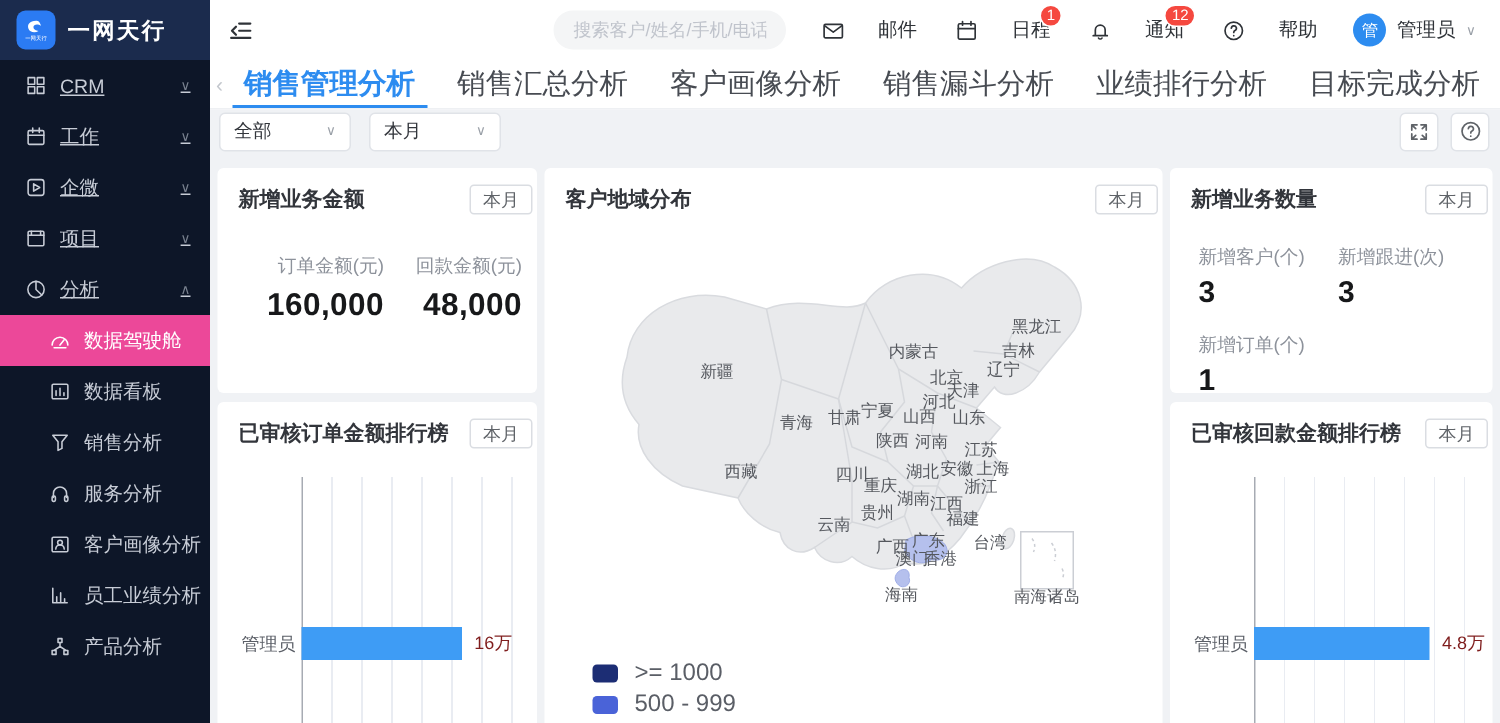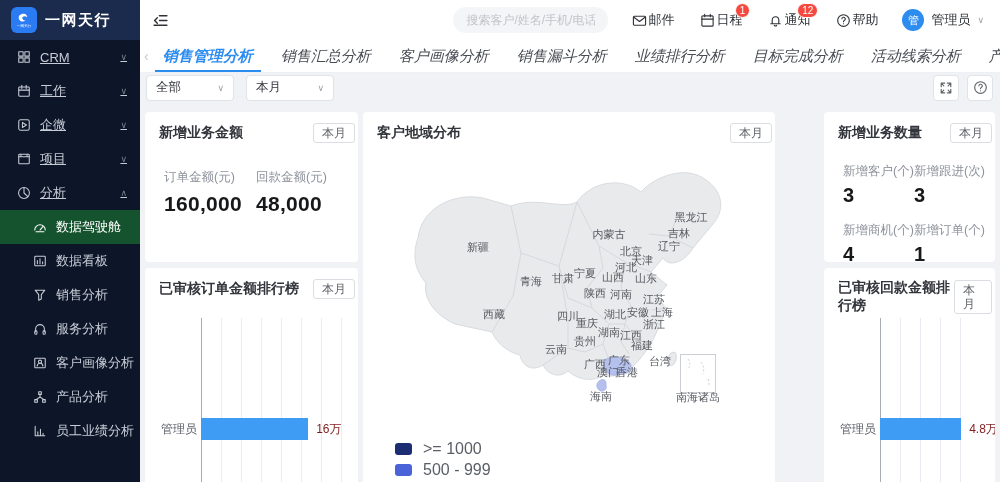--- a/index.html
+++ b/index.html
@@ -10,57 +10,57 @@
   
   .topbar{ position:absolute; top:0; left:0; right:0; height:40px; background:#fff; display:flex; z-index:6; }
   .brand{ width:140px; height:40px; background:#1b2b4d; display:flex; align-items:center; gap:8px; padding-left:11px; flex:none; }
   .brand-logo{ width:26px; height:26px; background:#2b7bf3; border-radius:6px; color:#fff; display:flex; flex-direction:column; align-items:center; justify-content:center; }
   .brand-logo .mini{ font-size:4px; line-height:4px; transform:scale(.9); white-space:nowrap; }
   .brand-name{ color:#fff; font-size:15px; font-weight:bold; letter-spacing:1.5px; }
   .topbar-main{ flex:1; display:flex; align-items:center; padding:0 16px 0 12px; gap:24px; }
   .collapse-btn{ color:#2f3338; cursor:pointer; }
   .search-box{ margin-left:auto; width:155px; height:26px; background:#f4f5f6; border:none; outline:none; border-radius:13px; padding:0 13px; font-size:12px; color:#606266; font-family:inherit; }
   .search-box::placeholder{ color:#c0c4cc; }
-  .top-item{ display:flex; align-items:center; gap:1px; font-size:13px; color:#2f3338; position:relative; cursor:pointer; flex:none; }
+  .top-item{ display:flex; align-items:center; gap:22px; font-size:13px; color:#2f3338; position:relative; cursor:pointer; flex:none; }
   .top-badge{ position:absolute; top:-8px; right:-8px; background:#f5483f; color:#fff; font-size:10px; height:15px; min-width:15px; padding:0 4px; border-radius:8px; display:flex; align-items:center; justify-content:center; border:1px solid #fff; }
   .user{ display:flex; align-items:center; gap:7px; cursor:pointer; flex:none; }
   .avatar{ width:22px; height:22px; border-radius:50%; background:#2d8cf0; color:#fff; font-size:11px; display:flex; align-items:center; justify-content:center; }
   .user-name{ font-size:13px; color:#2f3338; }
   .chev{ color:#9aa0a8; font-size:9px; }
 
   
   .sidebar{ position:absolute; top:40px; left:0; width:140px; bottom:0; background:#0d1628; overflow:hidden; }
   .side-item{ height:34px; display:flex; align-items:center; gap:9px; padding:0 13px 0 17px; color:#c7ccd6; font-size:13px; cursor:pointer;text-decoration:underline; }
   .side-item .chev{ margin-left:auto; color:#79818f; }
   .side-sub{ height:34px; display:flex; align-items:center; gap:9px; padding-left:33px; color:#c7ccd6; font-size:13px; cursor:pointer; }
-  .side-sub.active{ background:#14532d; color:#fff; }
+  .side-sub.active{ background:#ec4899; color:#fff; }
 
   
   .main{ position:absolute; left:140px; top:40px; right:0; bottom:0; overflow:hidden; }
   .tabbar{ height:33px; background:#fff; display:flex; align-items:stretch; padding:0 4px; border-bottom:1px solid #eef0f3; }
   .tab-arrow{ width:16px; display:flex; align-items:center; justify-content:center; color:#c3c7cd; font-size:14px; cursor:pointer; }
-  .tab{ padding:0 14px; display:flex; align-items:center; font-size:15px; color:#474b52; cursor:pointer; position:relative; white-space:nowrap;font-style:italic; }
+  .tab{ padding:0 14px; display:flex; align-items:center; font-size:19px; color:#474b52; cursor:pointer; position:relative; white-space:nowrap; }
   .tab.active{ color:#2d8cf0; font-weight:bold; }
   .tab.active::after{ content:""; position:absolute; left:6px; right:6px; bottom:0; height:2px; background:#2d8cf0; }
 
   .filterbar{ height:29px; display:flex; align-items:center; padding:0 6px; gap:12px; }
   .select{ width:88px; height:26px; background:#fff; border:1px solid #e0e3e8; border-radius:4px; display:flex; align-items:center; padding:0 9px; font-size:12.5px; color:#33363c; cursor:pointer; }
   .select .chev{ margin-left:auto; }
   .fb-right{ margin-left:auto; display:flex; gap:8px; padding-right:1px; }
   .icon-btn{ width:26px; height:26px; background:#fff; border:1px solid #e0e3e8; border-radius:4px; display:flex; align-items:center; justify-content:center; color:#5f6368; cursor:pointer; }
 
   .content{ position:absolute; left:5px; right:5px; top:72px; height:492px; display:grid; grid-template-columns:213px 1fr 215px; grid-template-rows:150px 330px; gap:6px 5px; }
   .card{ background:#fff; border-radius:4px; position:relative; overflow:hidden; }
   .map-card{ grid-row:1 / span 2; grid-column:2; }
-  .col-l{ grid-column:1; } .col-r{ grid-column:3;margin-left:44px; }
+  .col-l{ grid-column:1; } .col-r{ grid-column:3; }
   .card-head{ display:flex; align-items:center; justify-content:space-between; padding:11px 3px 0 14px; }
   .card-title{ font-size:14px; font-weight:bold; color:#32353b; }
   .period-badge{ border:1px solid #dadde2; border-radius:3px; font-size:12px; color:#5f6368; padding:2px 8px; background:#fff; line-height:14px; }
 
-  .stats-2col{ display:flex; padding:26px 10px 0 19px; }
+  .stats-2col{ display:flex; padding:26px 10px 0 19px;text-align:right; }
   .stats-2col .stat{ width:50%; }
   .stat-label{ font-size:12.5px; color:#8d929b; }
   .stat-value{ font-size:21px; font-weight:bold; color:#17181a; margin-top:6px; letter-spacing:.3px; }
   .stats-grid{ display:grid; grid-template-columns:1fr 1fr; row-gap:15px; padding:20px 10px 0 19px; }
   .stats-grid .stat-value{ font-size:20px; margin-top:4px; }
 
   
   .hbar-grid{ position:absolute; left:56px; right:16px; top:50px; height:400px; border-left:1px solid #a7abb3;
     background:repeating-linear-gradient(to right, transparent 0, transparent 19px, #e9ecf2 19px, #e9ecf2 20px); }
   .hbar-row{ position:absolute; left:0; right:16px; top:150px; height:22px; display:flex; align-items:center; }
@@ -239,36 +239,36 @@
           <rect x="2" y="2.5" width="12" height="11" rx="1"></rect>
           <circle cx="8" cy="6.5" r="1.8"></circle>
           <path d="M4.8 11.5 a3.2 3.2 0 0 1 6.4 0"></path>
         </svg>
       </span>
       <span>客户画像分析</span>
     </div>
     <div class="side-sub">
       <span class="ico">
         <svg viewBox="0 0 16 16" width="14" height="14" fill="none" stroke="currentColor" stroke-width="1.2" stroke-linecap="round" stroke-linejoin="round">
+          <path d="M2.5 2.5 V13.5 H13.5"></path>
+          <path d="M5.5 13 V9 M8.5 13 V6 M11.5 13 V10.5"></path>
+        </svg>
+      </span>
+      <span>员工业绩分析</span>
+    </div>
+    <div class="side-sub">
+      <span class="ico">
+        <svg viewBox="0 0 16 16" width="14" height="14" fill="none" stroke="currentColor" stroke-width="1.2" stroke-linecap="round" stroke-linejoin="round">
           <rect x="6.5" y="2" width="3" height="3"></rect>
           <rect x="2" y="11" width="3" height="3"></rect>
           <rect x="11" y="11" width="3" height="3"></rect>
           <path d="M8 5 V8 M8 8 L3.5 11 M8 8 L12.5 11"></path>
         </svg>
       </span>
       <span>产品分析</span>
-    </div>
-    <div class="side-sub">
-      <span class="ico">
-        <svg viewBox="0 0 16 16" width="14" height="14" fill="none" stroke="currentColor" stroke-width="1.2" stroke-linecap="round" stroke-linejoin="round">
-          <path d="M2.5 2.5 V13.5 H13.5"></path>
-          <path d="M5.5 13 V9 M8.5 13 V6 M11.5 13 V10.5"></path>
-        </svg>
-      </span>
-      <span>员工业绩分析</span>
     </div>
   </div>
 
 <div class="main">
   <div class="tabbar">
     <span class="tab-arrow">‹</span>
     <div id="tabs" style="display:flex">
         <div class="tab active">销售管理分析</div>
         <div class="tab">销售汇总分析</div>
         <div class="tab">客户画像分析</div>
@@ -423,24 +423,20 @@
       <div class="stats-grid" id="new-count-stats">
           <div class="stat">
             <div class="stat-label">新增客户(个)</div>
             <div class="stat-value">3</div>
           </div>
           <div class="stat">
             <div class="stat-label">新增跟进(次)</div>
             <div class="stat-value">3</div>
           </div>
           <div class="stat">
-            <div class="stat-label">新增商机(个)</div>
-            <div class="stat-value">4</div>
-          </div>
-          <div class="stat">
             <div class="stat-label">新增订单(个)</div>
             <div class="stat-value">1</div>
           </div>
         </div>
     </div>
 
     <div class="card col-l" style="grid-row:2">
       <div class="card-head">
         <div class="card-title">已审核订单金额排行榜</div>
         <div class="period-badge">本月</div>

